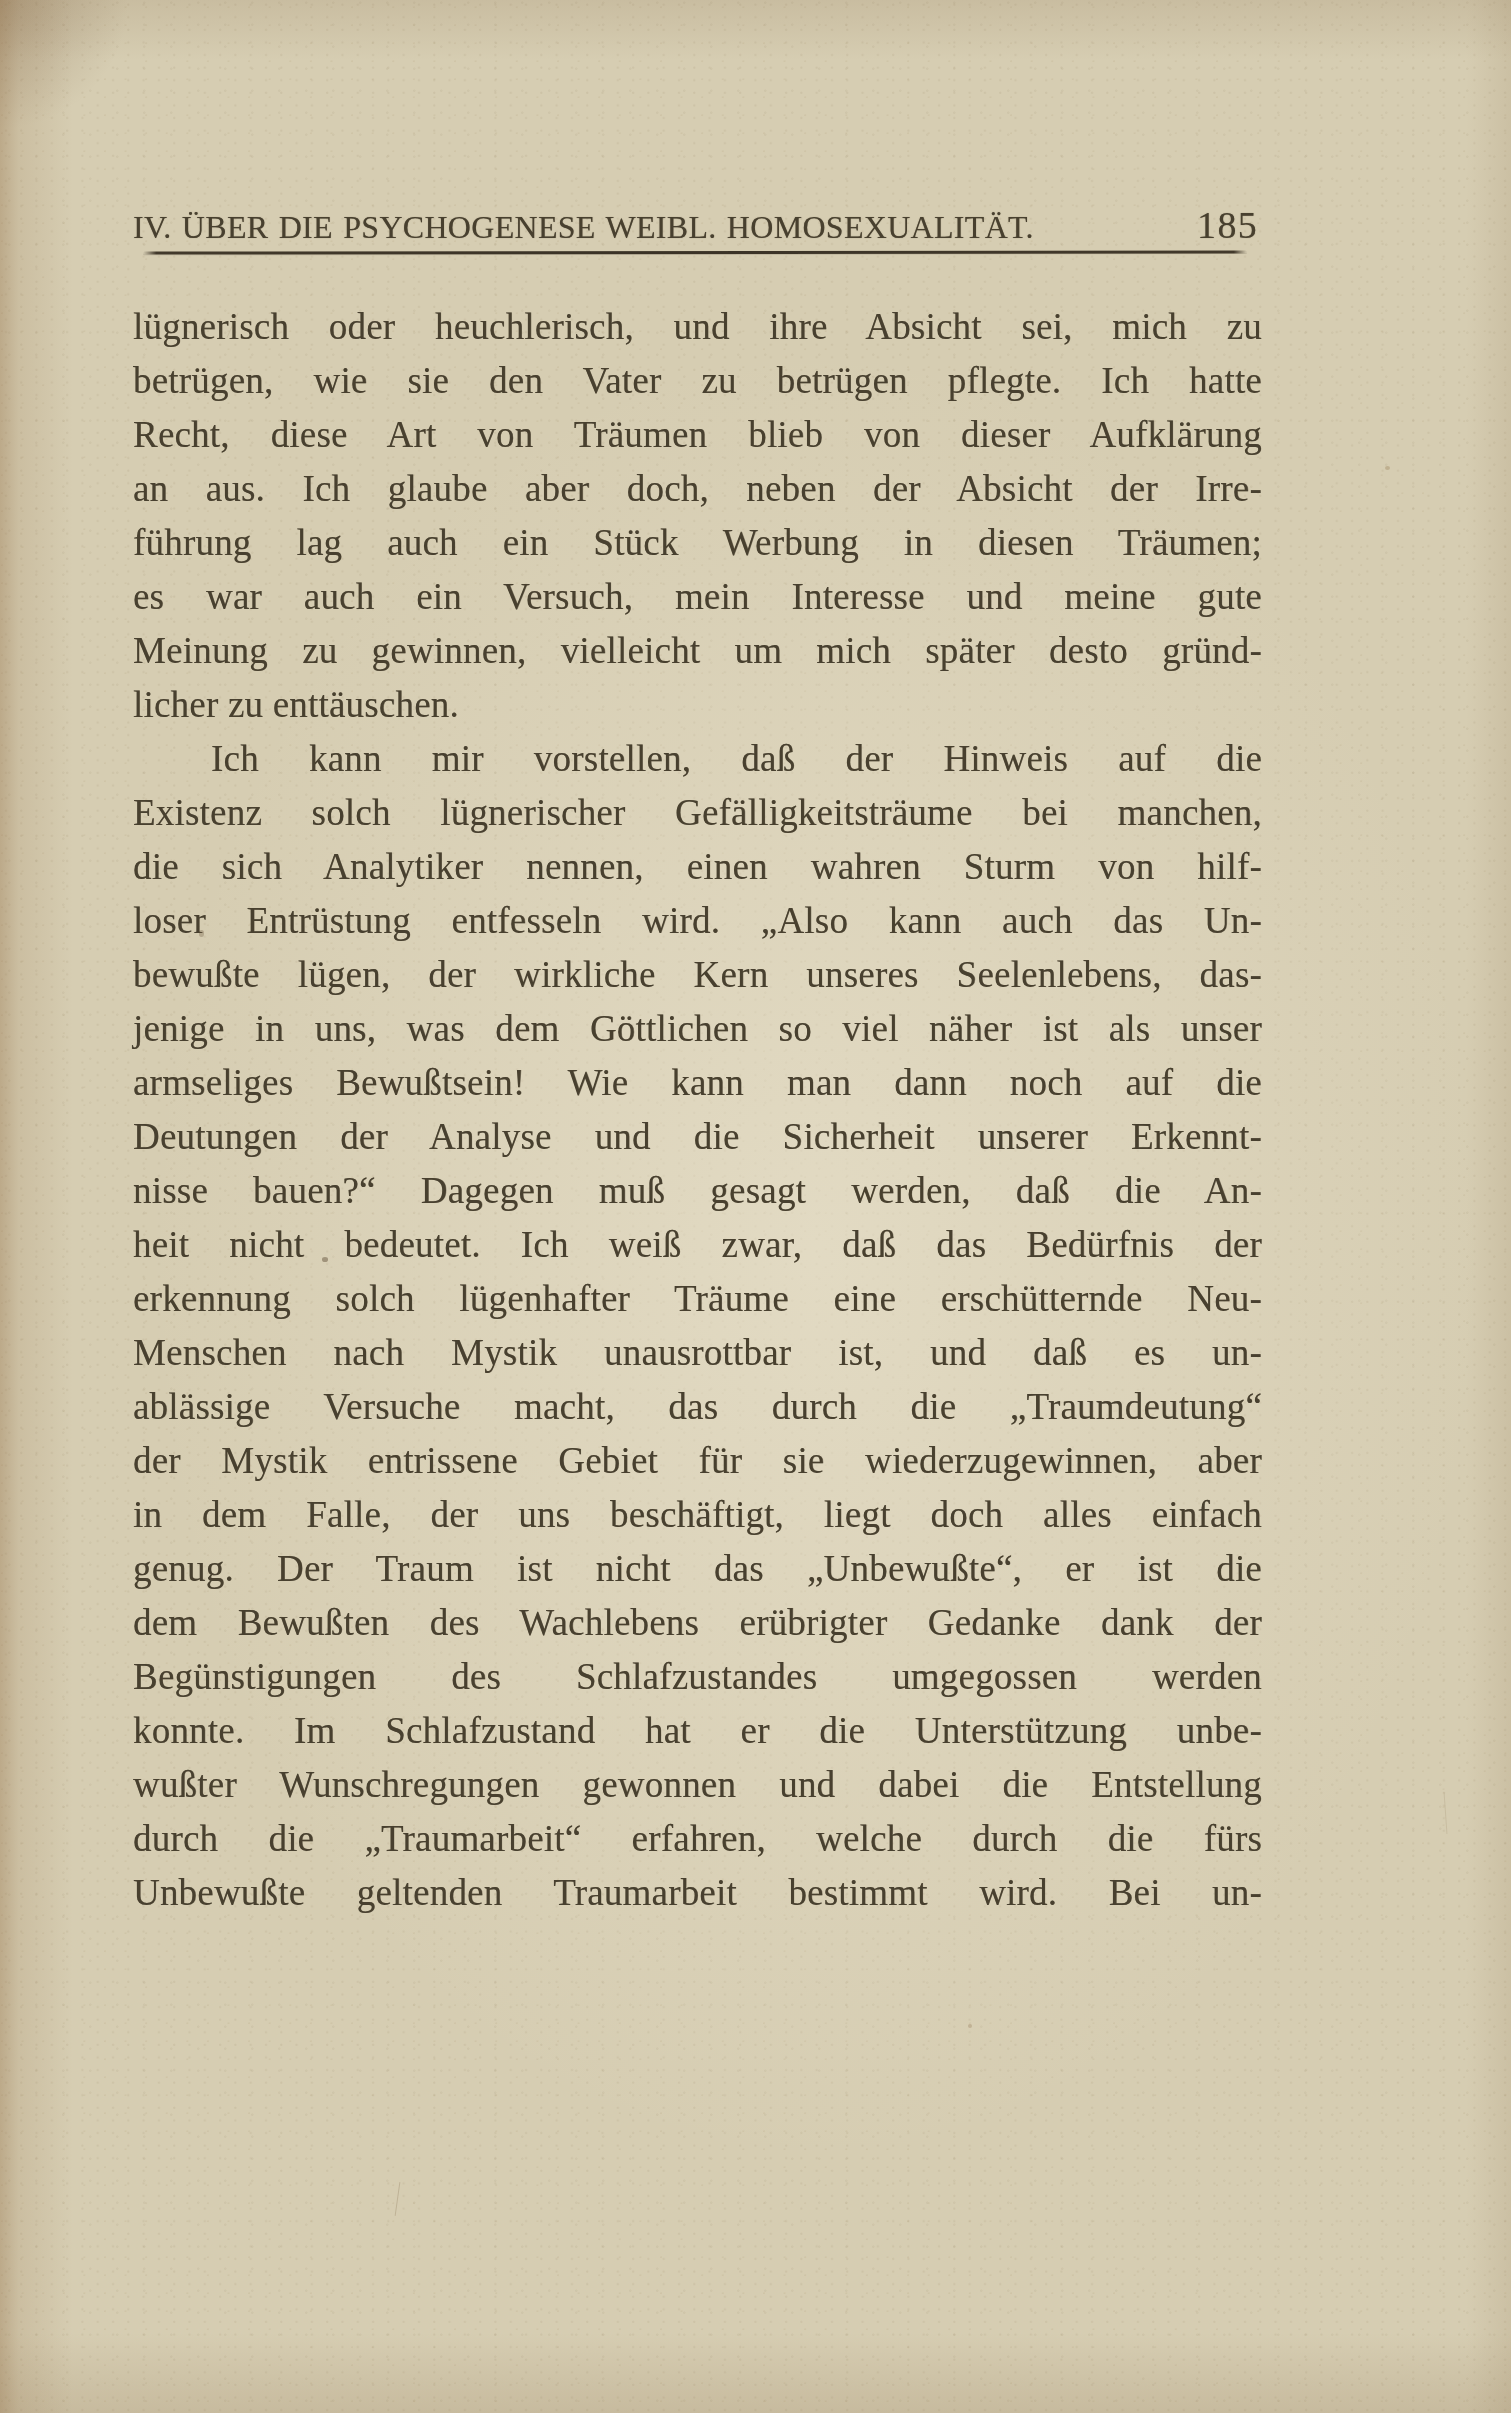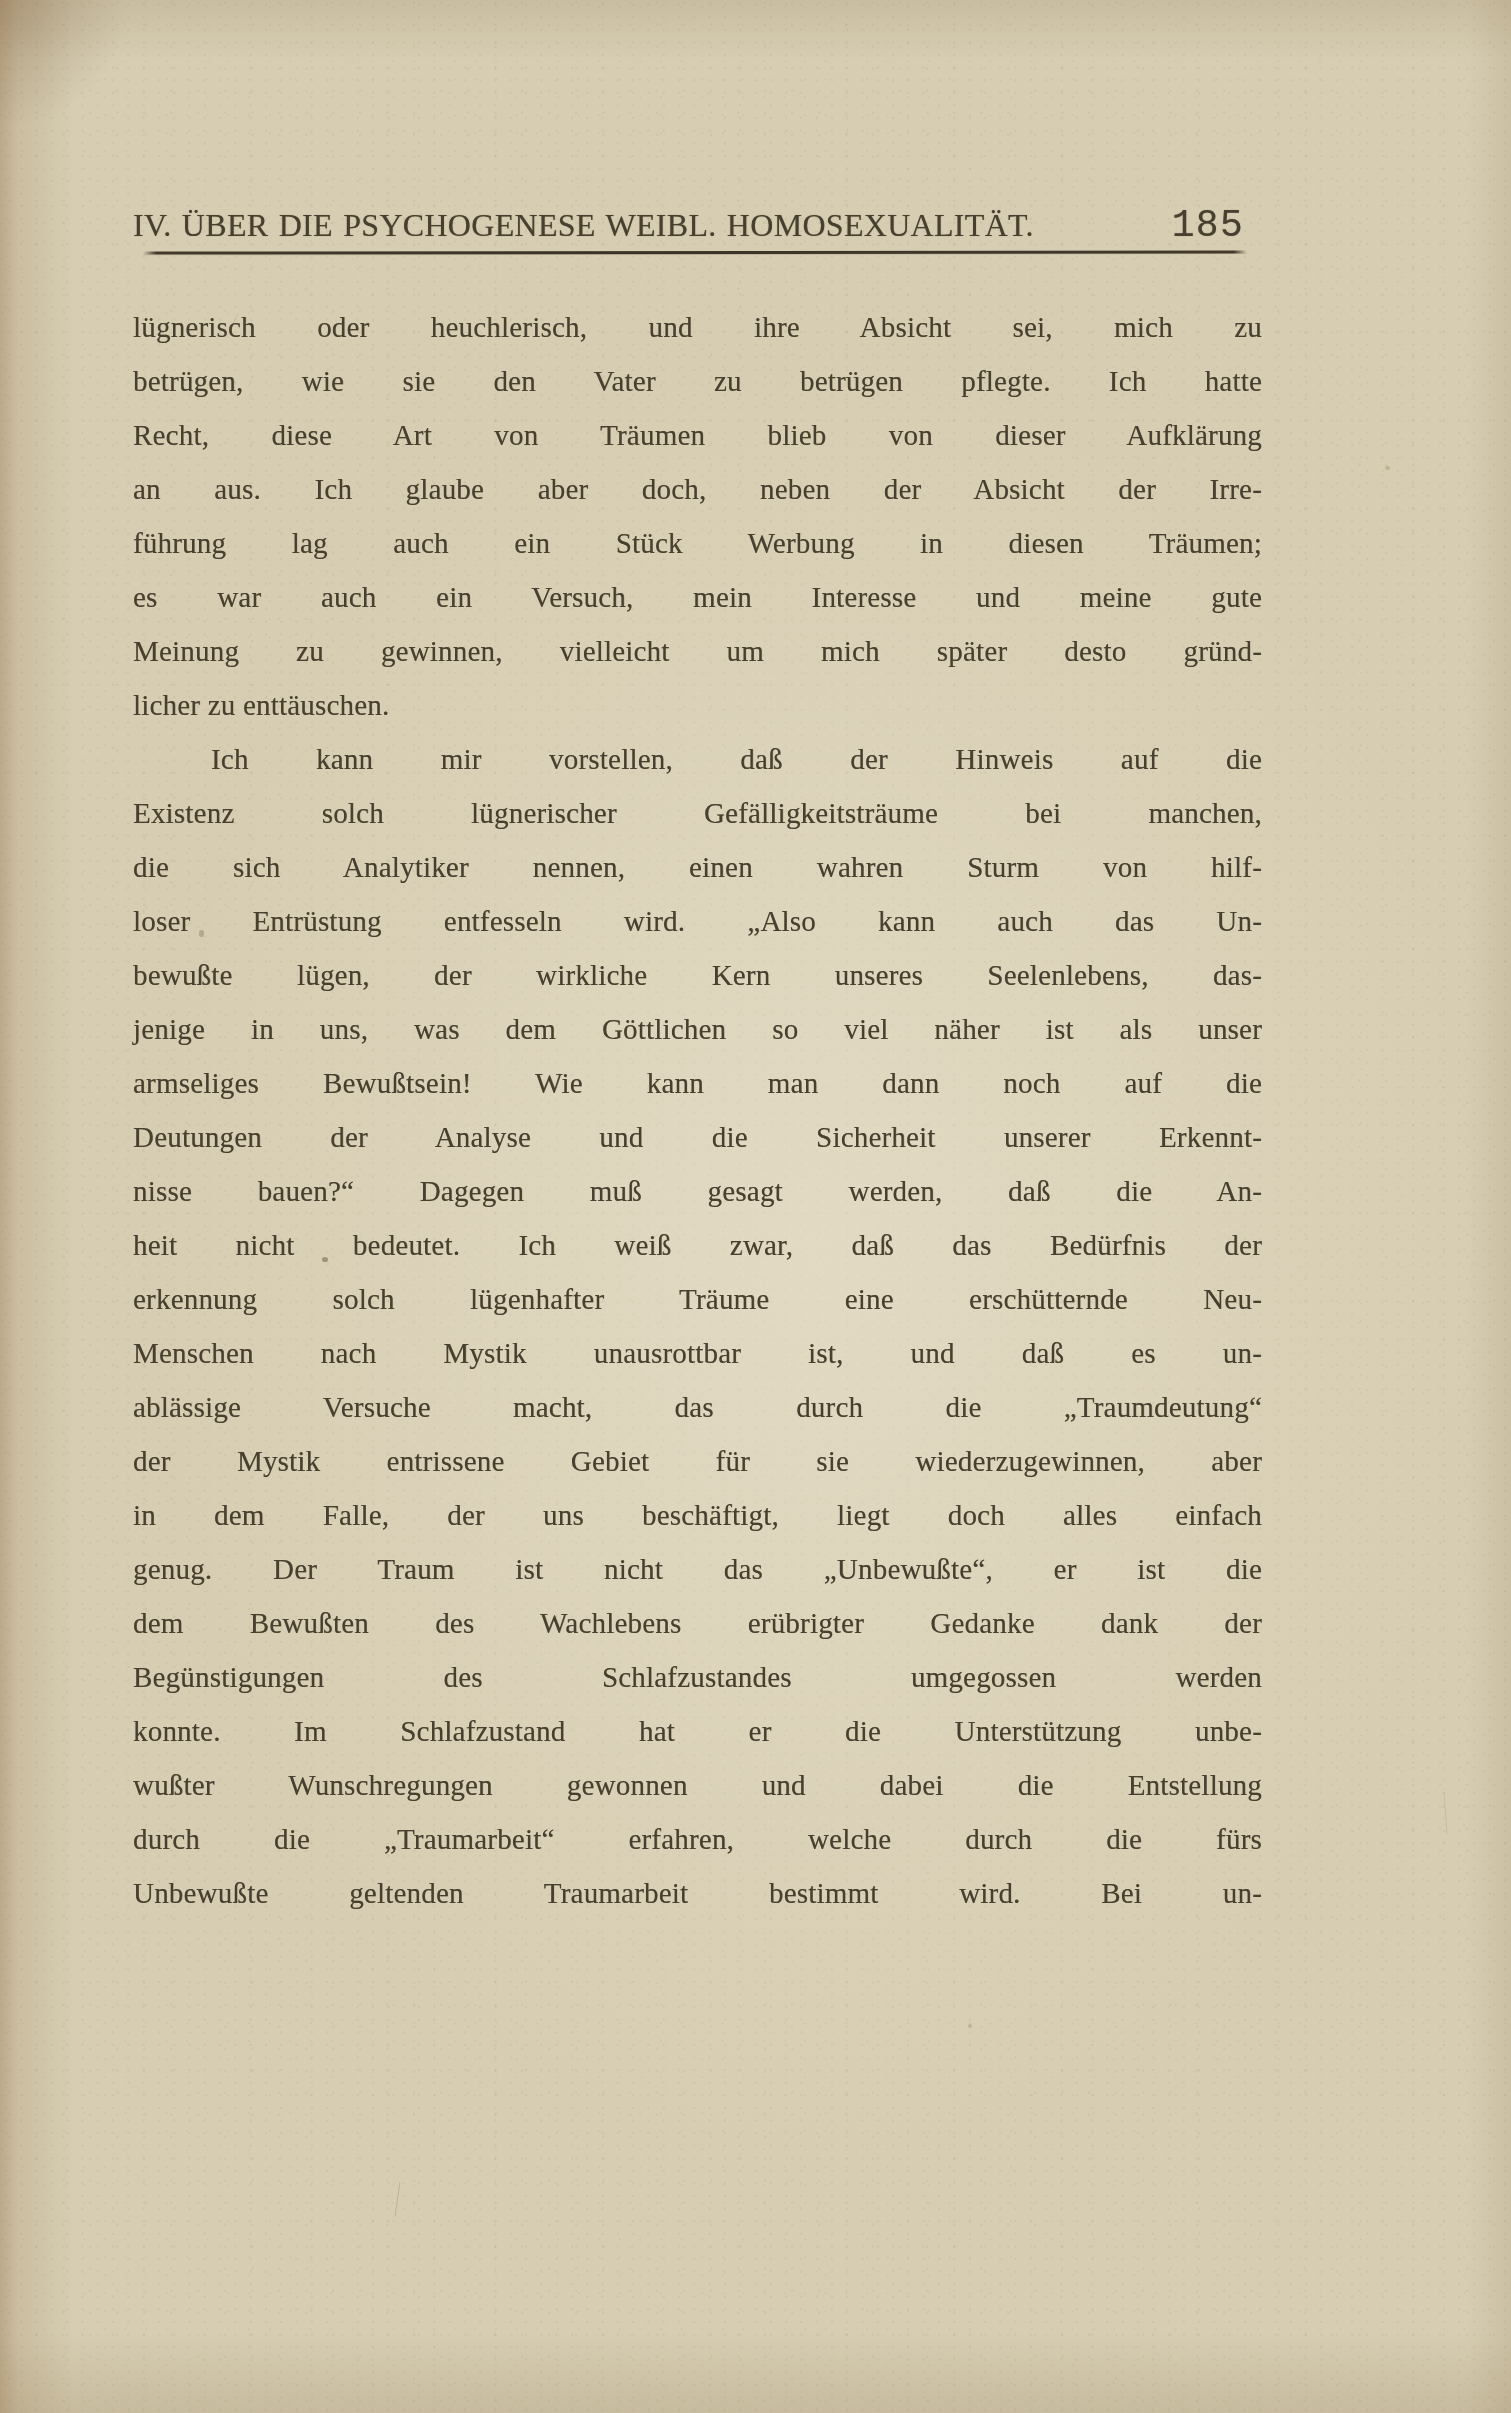--- a/index.html
+++ b/index.html
@@ -41,34 +41,34 @@
     display:flex;align-items:baseline;
     color:var(--ink);
     text-shadow:0 0 0.9px rgba(70,58,40,0.55);
     white-space:nowrap;
   }
   .header .title{
     font-size:32px;line-height:37px;
     letter-spacing:0.3px;word-spacing:2px;
   }
   .header .pagenum{
-    margin-left:auto;margin-right:18px;
-    font-size:38px;line-height:37px;letter-spacing:1.3px;font-family:Liberation Mono, monospace;
+    margin-left:auto;margin-right:4px;
+    font-size:38px;line-height:37px;letter-spacing:1.3px;
   }
   .rule{
     position:absolute;left:143px;top:251px;width:1104px;height:3.3px;
     border-radius:2px;
     background:linear-gradient(90deg, rgba(66,57,43,0) 0%, var(--rule) 1.2%, #3a3226 45%, var(--rule) 98.8%, rgba(66,57,43,0) 100%);
     transform:rotate(-0.06deg);
     box-shadow:0 0.7px 0 rgba(66,57,43,0.18);
   }
   .text-block{
     position:absolute;left:133px;top:300px;width:1129px;
     color:var(--ink);
-    font-size:29px;line-height:54px;
+    font-size:37px;line-height:54px;
     letter-spacing:0.2px;
     text-shadow:0.3px 0.4px 0.6px rgba(64,53,38,0.45);
   }
   .tline{
     text-align:justify;
     text-align-last:justify;
     height:54px;white-space:nowrap;overflow:visible;
   }
   .tline.indent{padding-left:78px;}
   .tline.noj{text-align:right;text-align-last:left;}

